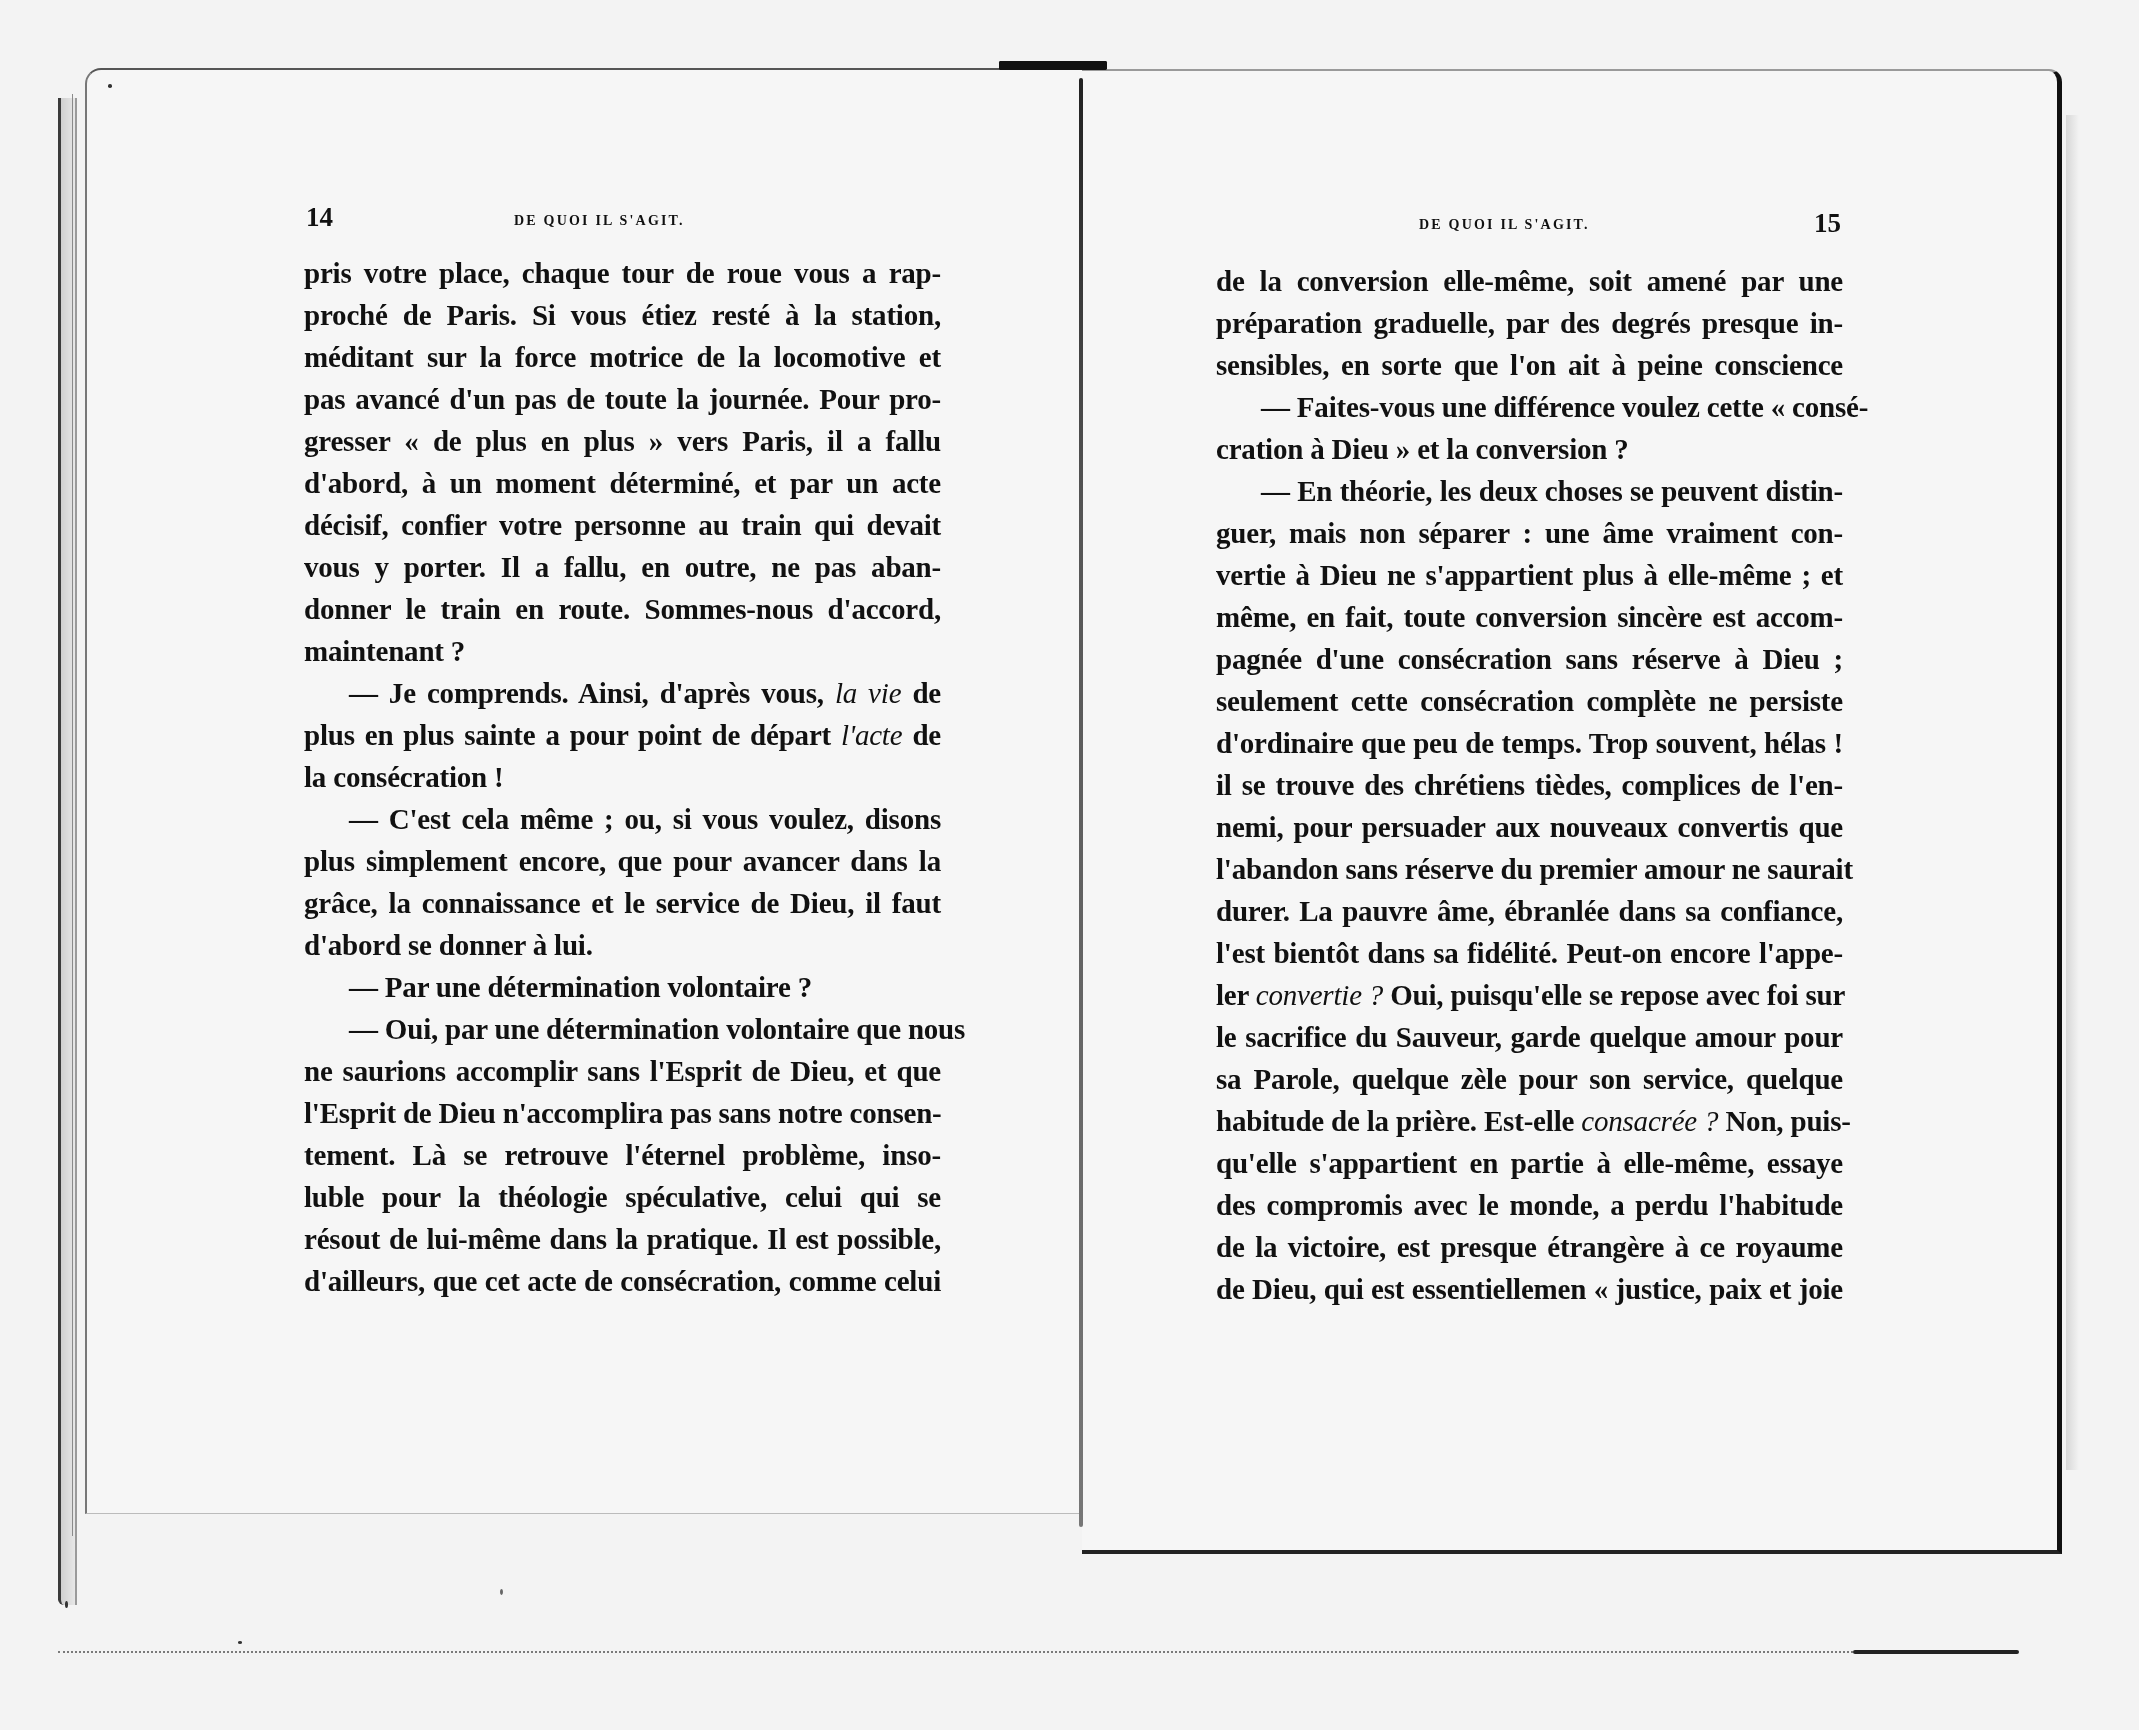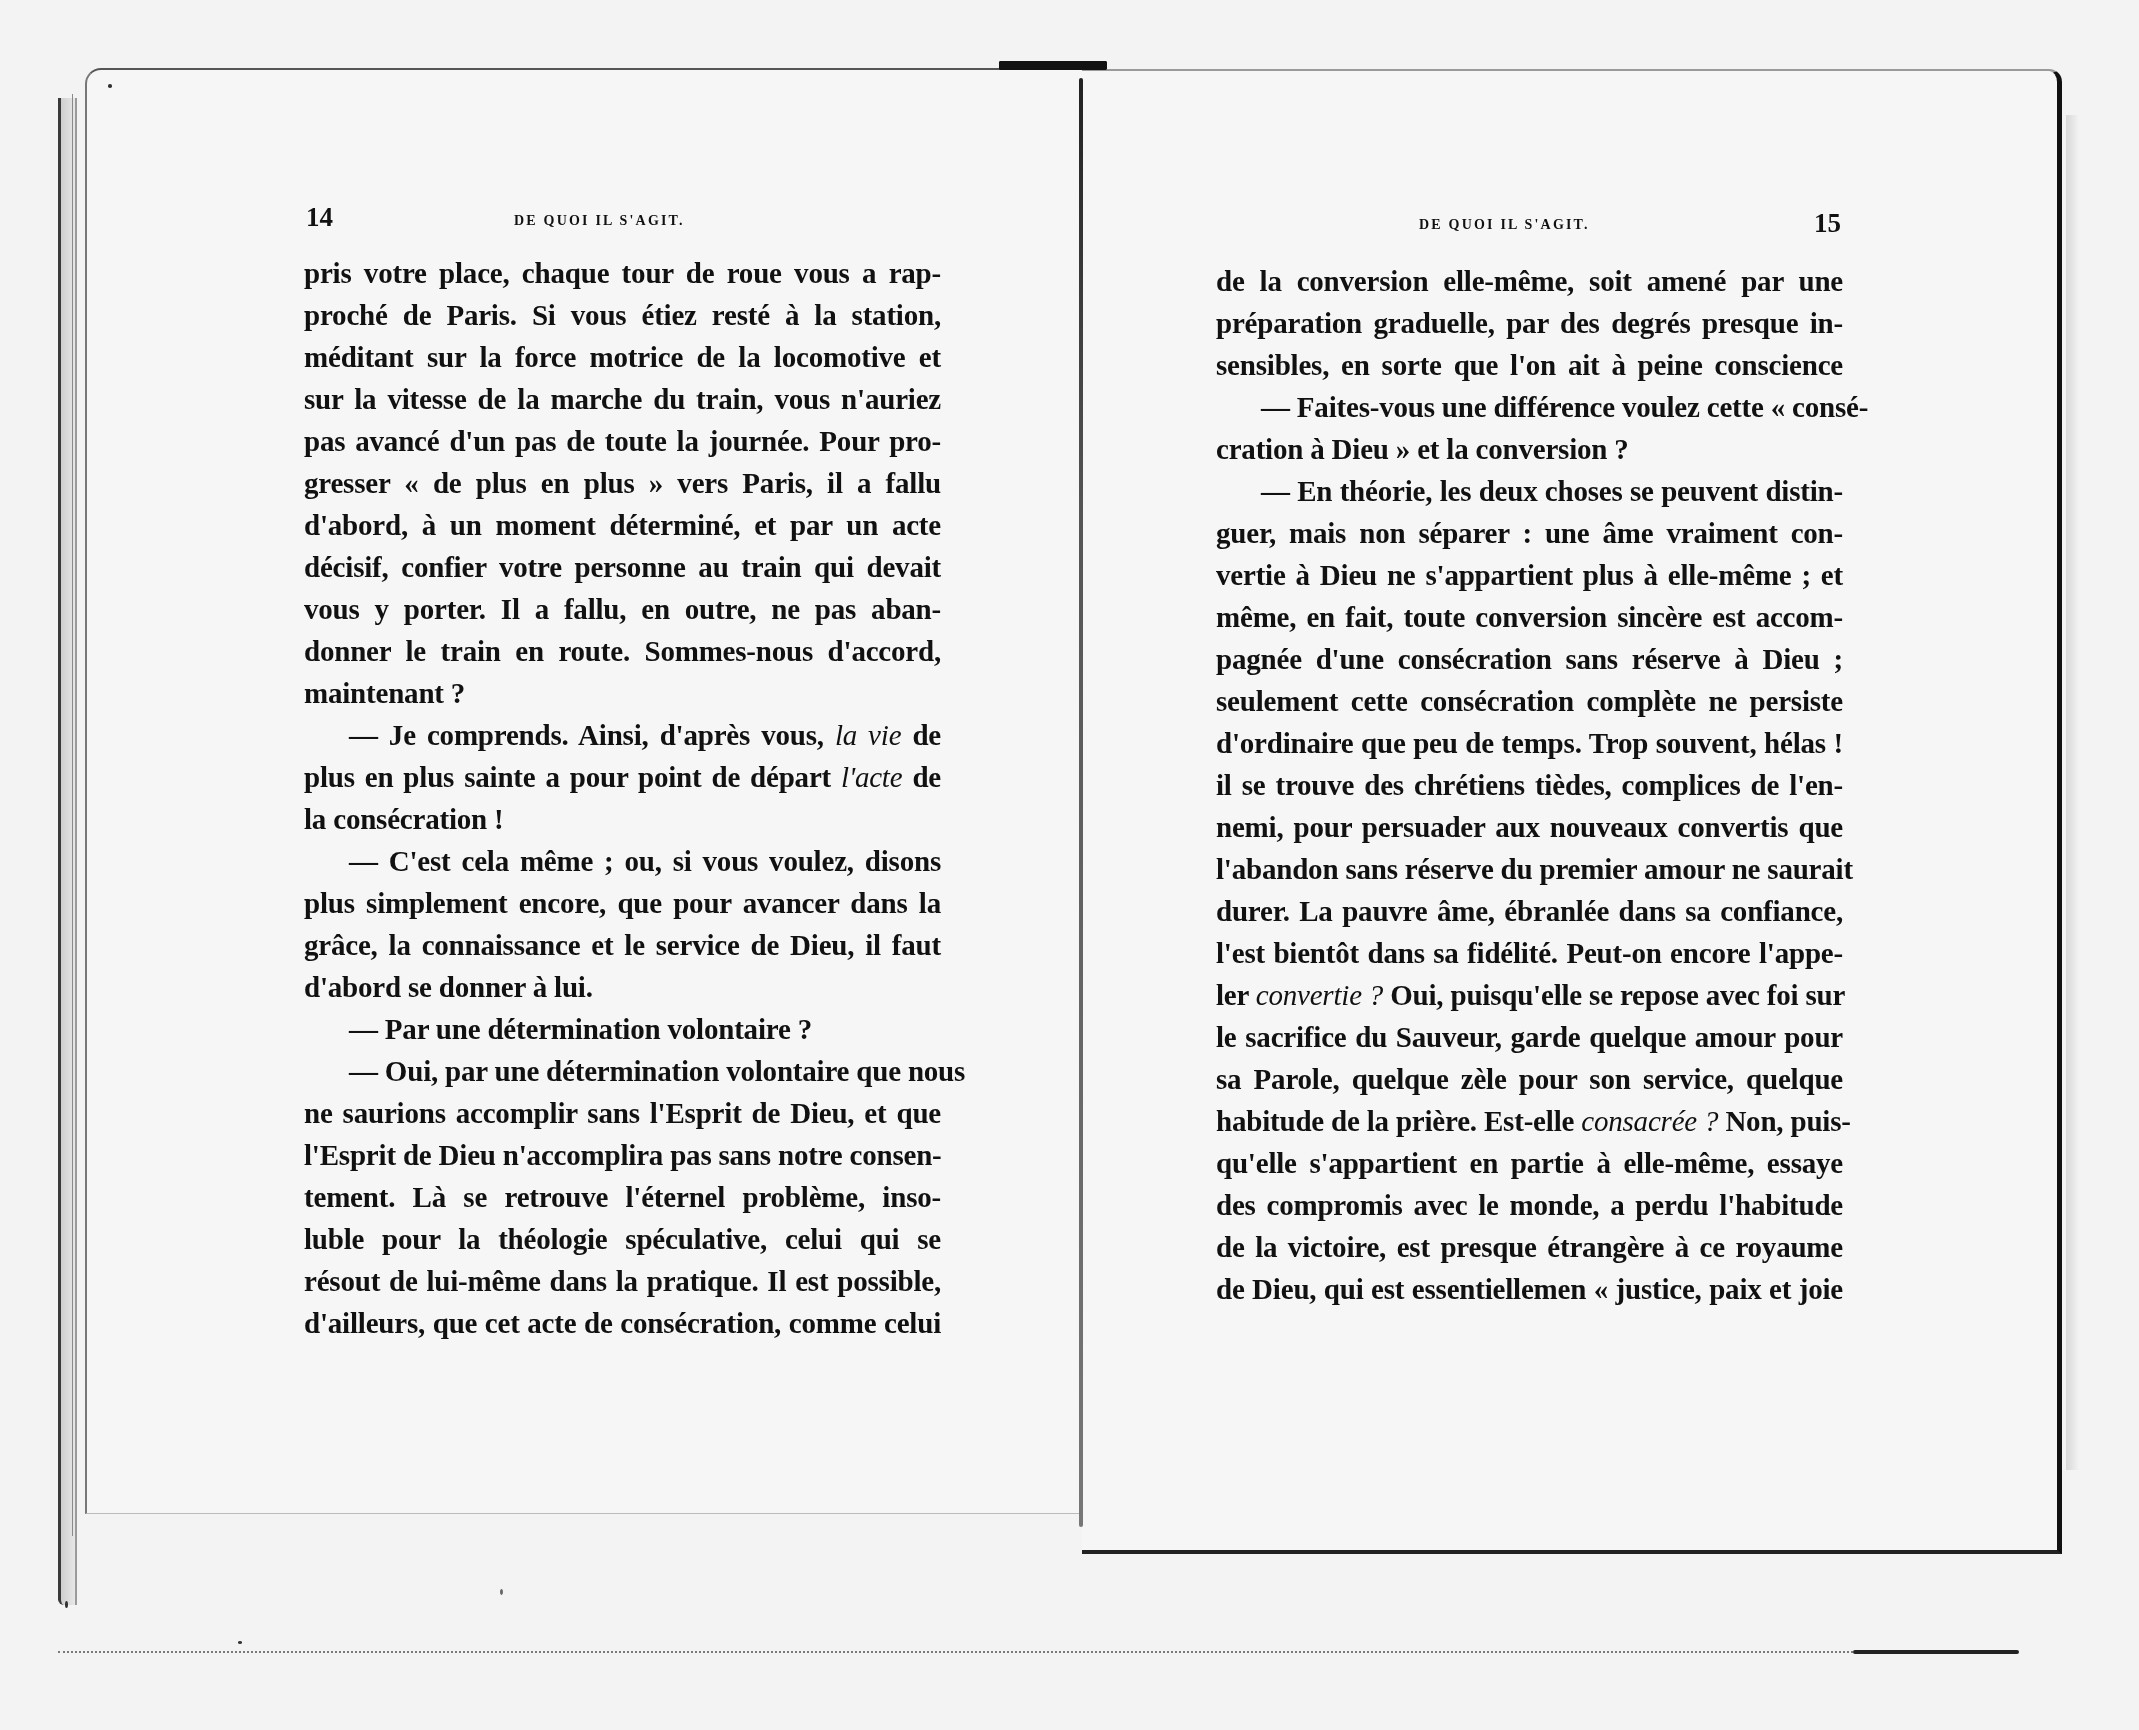--- a/index.html
+++ b/index.html
@@ -159,21 +159,20 @@
   <div class="page-number" style="left:306px; top:203px;">14</div>
   <div class="running-head" style="left:514px; top:209px;">DE QUOI IL S'AGIT.</div>
 
   <div class="running-head" style="left:1419px; top:213px;">DE QUOI IL S'AGIT.</div>
   <div class="page-number" style="left:1814px; top:209px;">15</div>
 
   <div class="column col-left" id="col-left">
       <span class="line">pris votre place, chaque tour de roue vous a rap-</span>
       <span class="line">proché de Paris. Si vous étiez resté à la station,</span>
       <span class="line">méditant sur la force motrice de la locomotive et</span>
-      <span class="line">sur la vitesse de la marche du train, vous n'auriez</span>
       <span class="line">pas avancé d'un pas de toute la journée. Pour pro-</span>
       <span class="line">gresser « de plus en plus » vers Paris, il a fallu</span>
       <span class="line">d'abord, à un moment déterminé, et par un acte</span>
       <span class="line">décisif, confier votre personne au train qui devait</span>
       <span class="line">vous y porter. Il a fallu, en outre, ne pas aban-</span>
       <span class="line">donner le train en route. Sommes-nous d'accord,</span>
       <span class="line last">maintenant ?</span>
       <span class="line indent">— Je comprends. Ainsi, d'après vous, <i>la vie</i> de</span>
       <span class="line">plus en plus sainte a pour point de départ <i>l'acte</i> de</span>
       <span class="line last">la consécration !</span>

